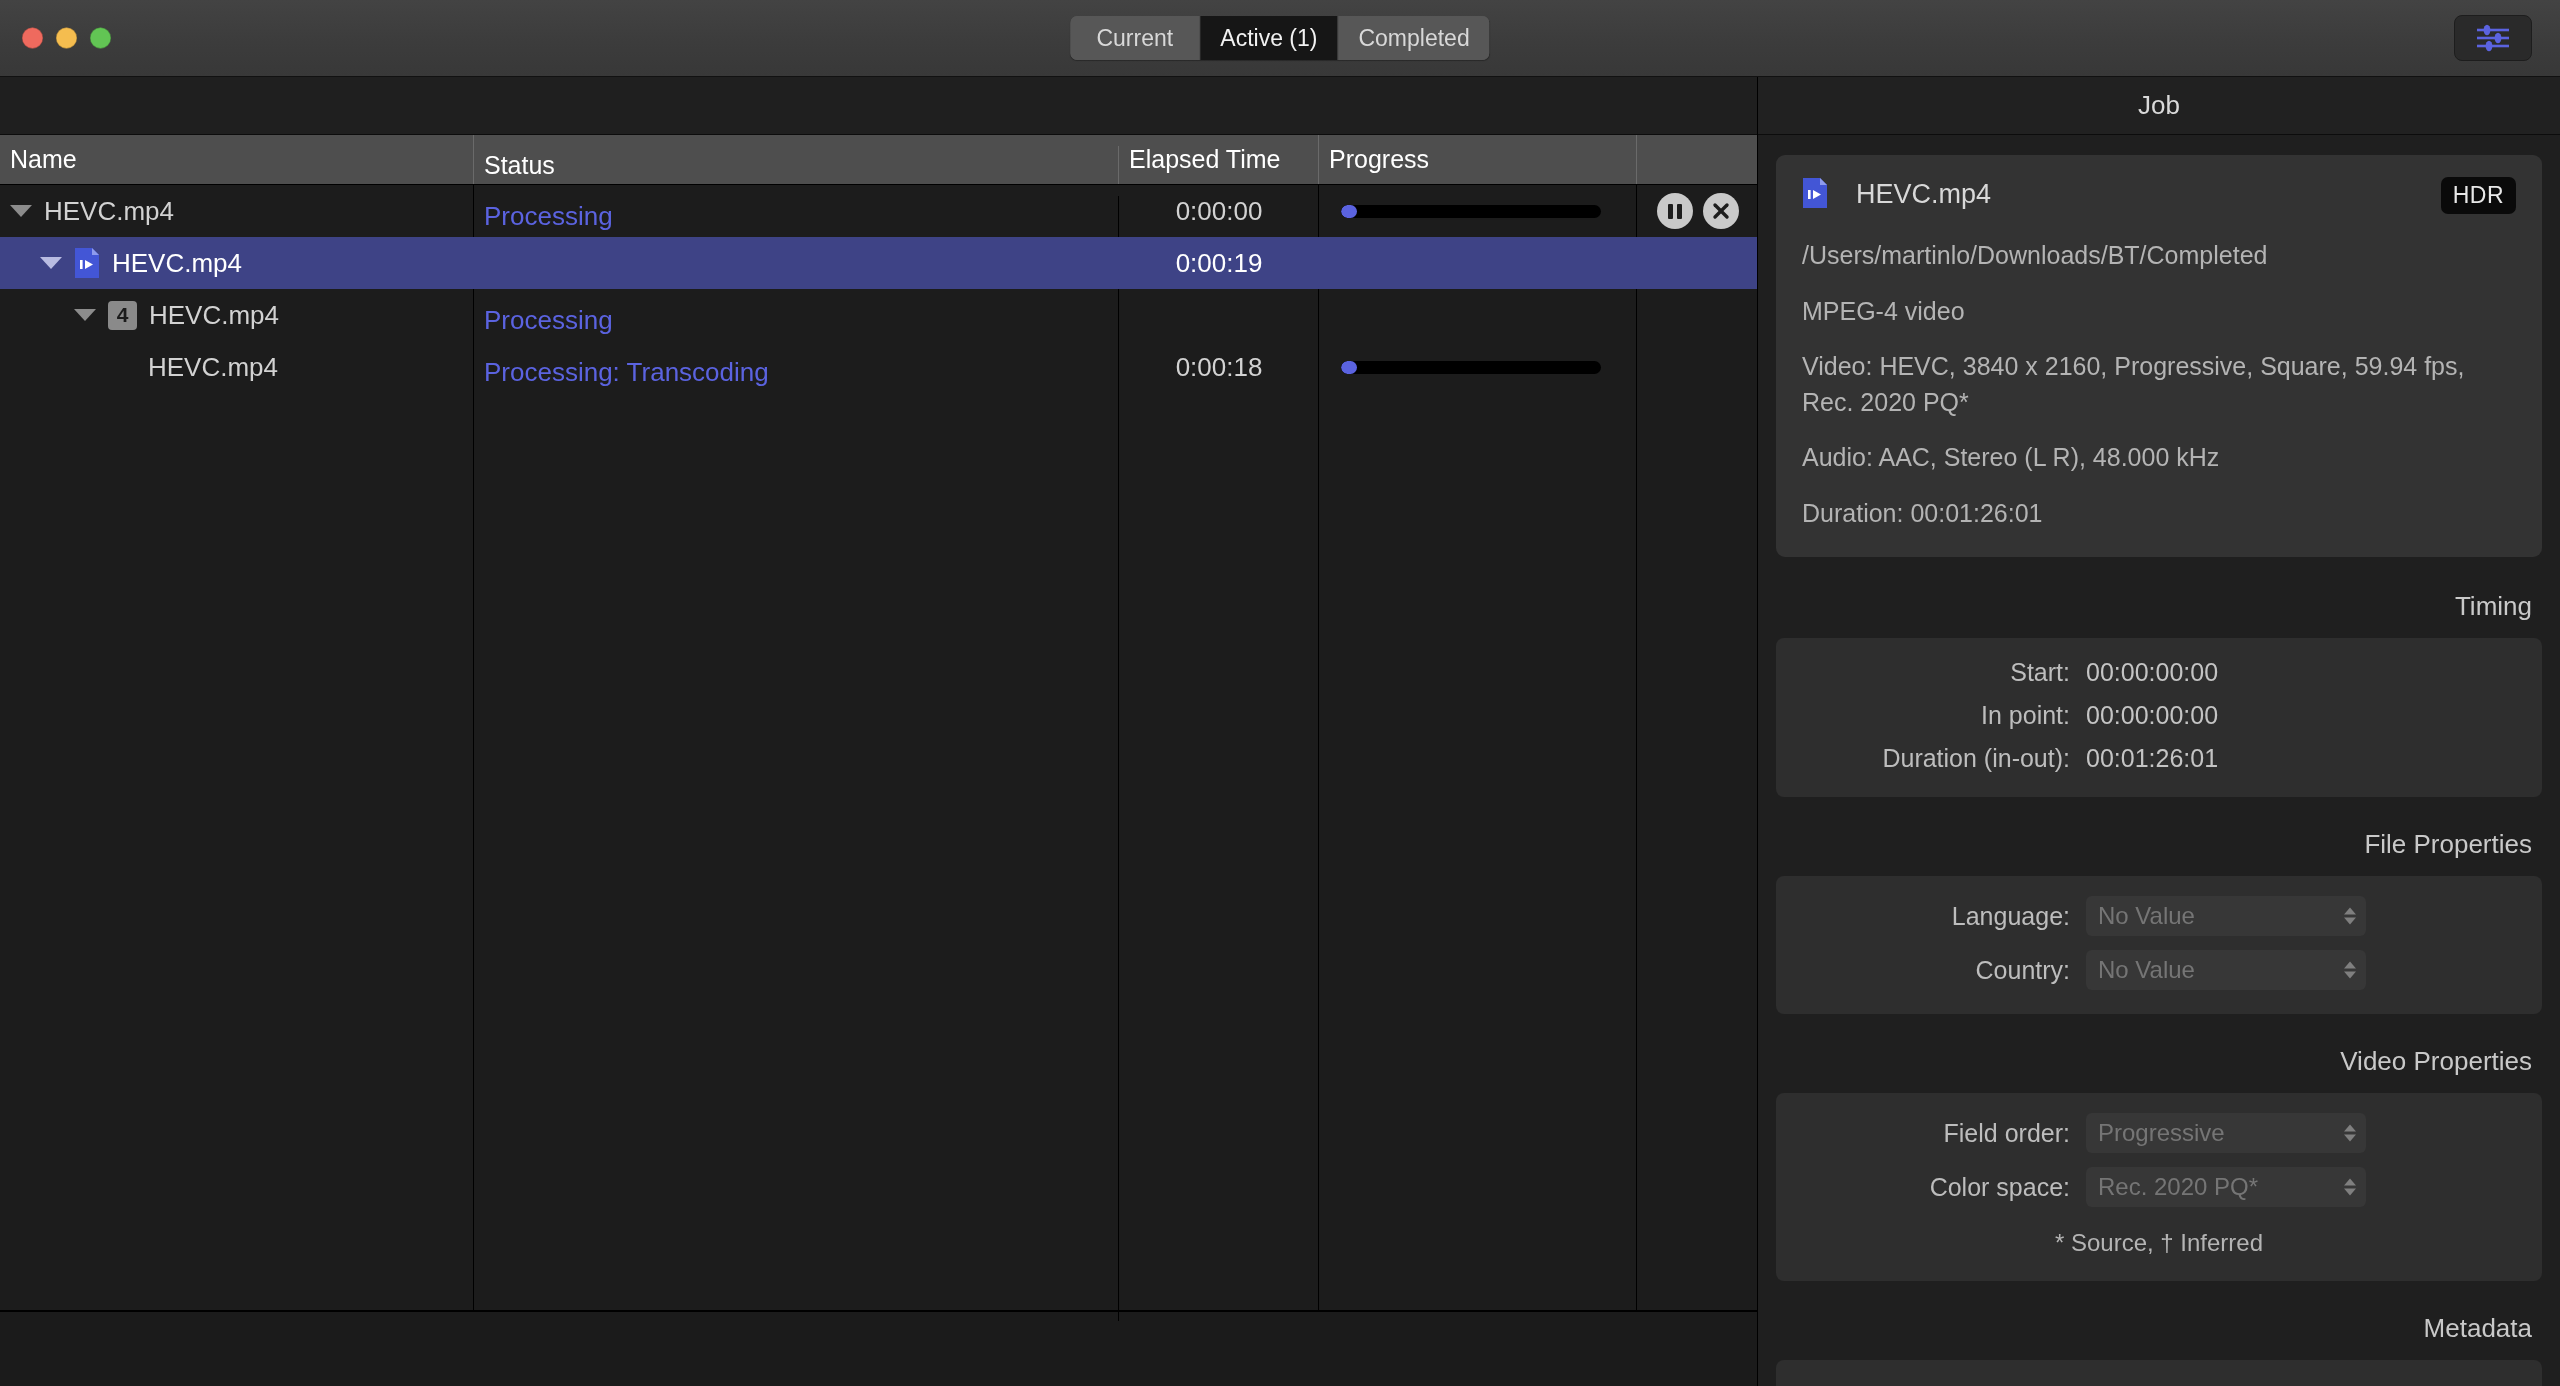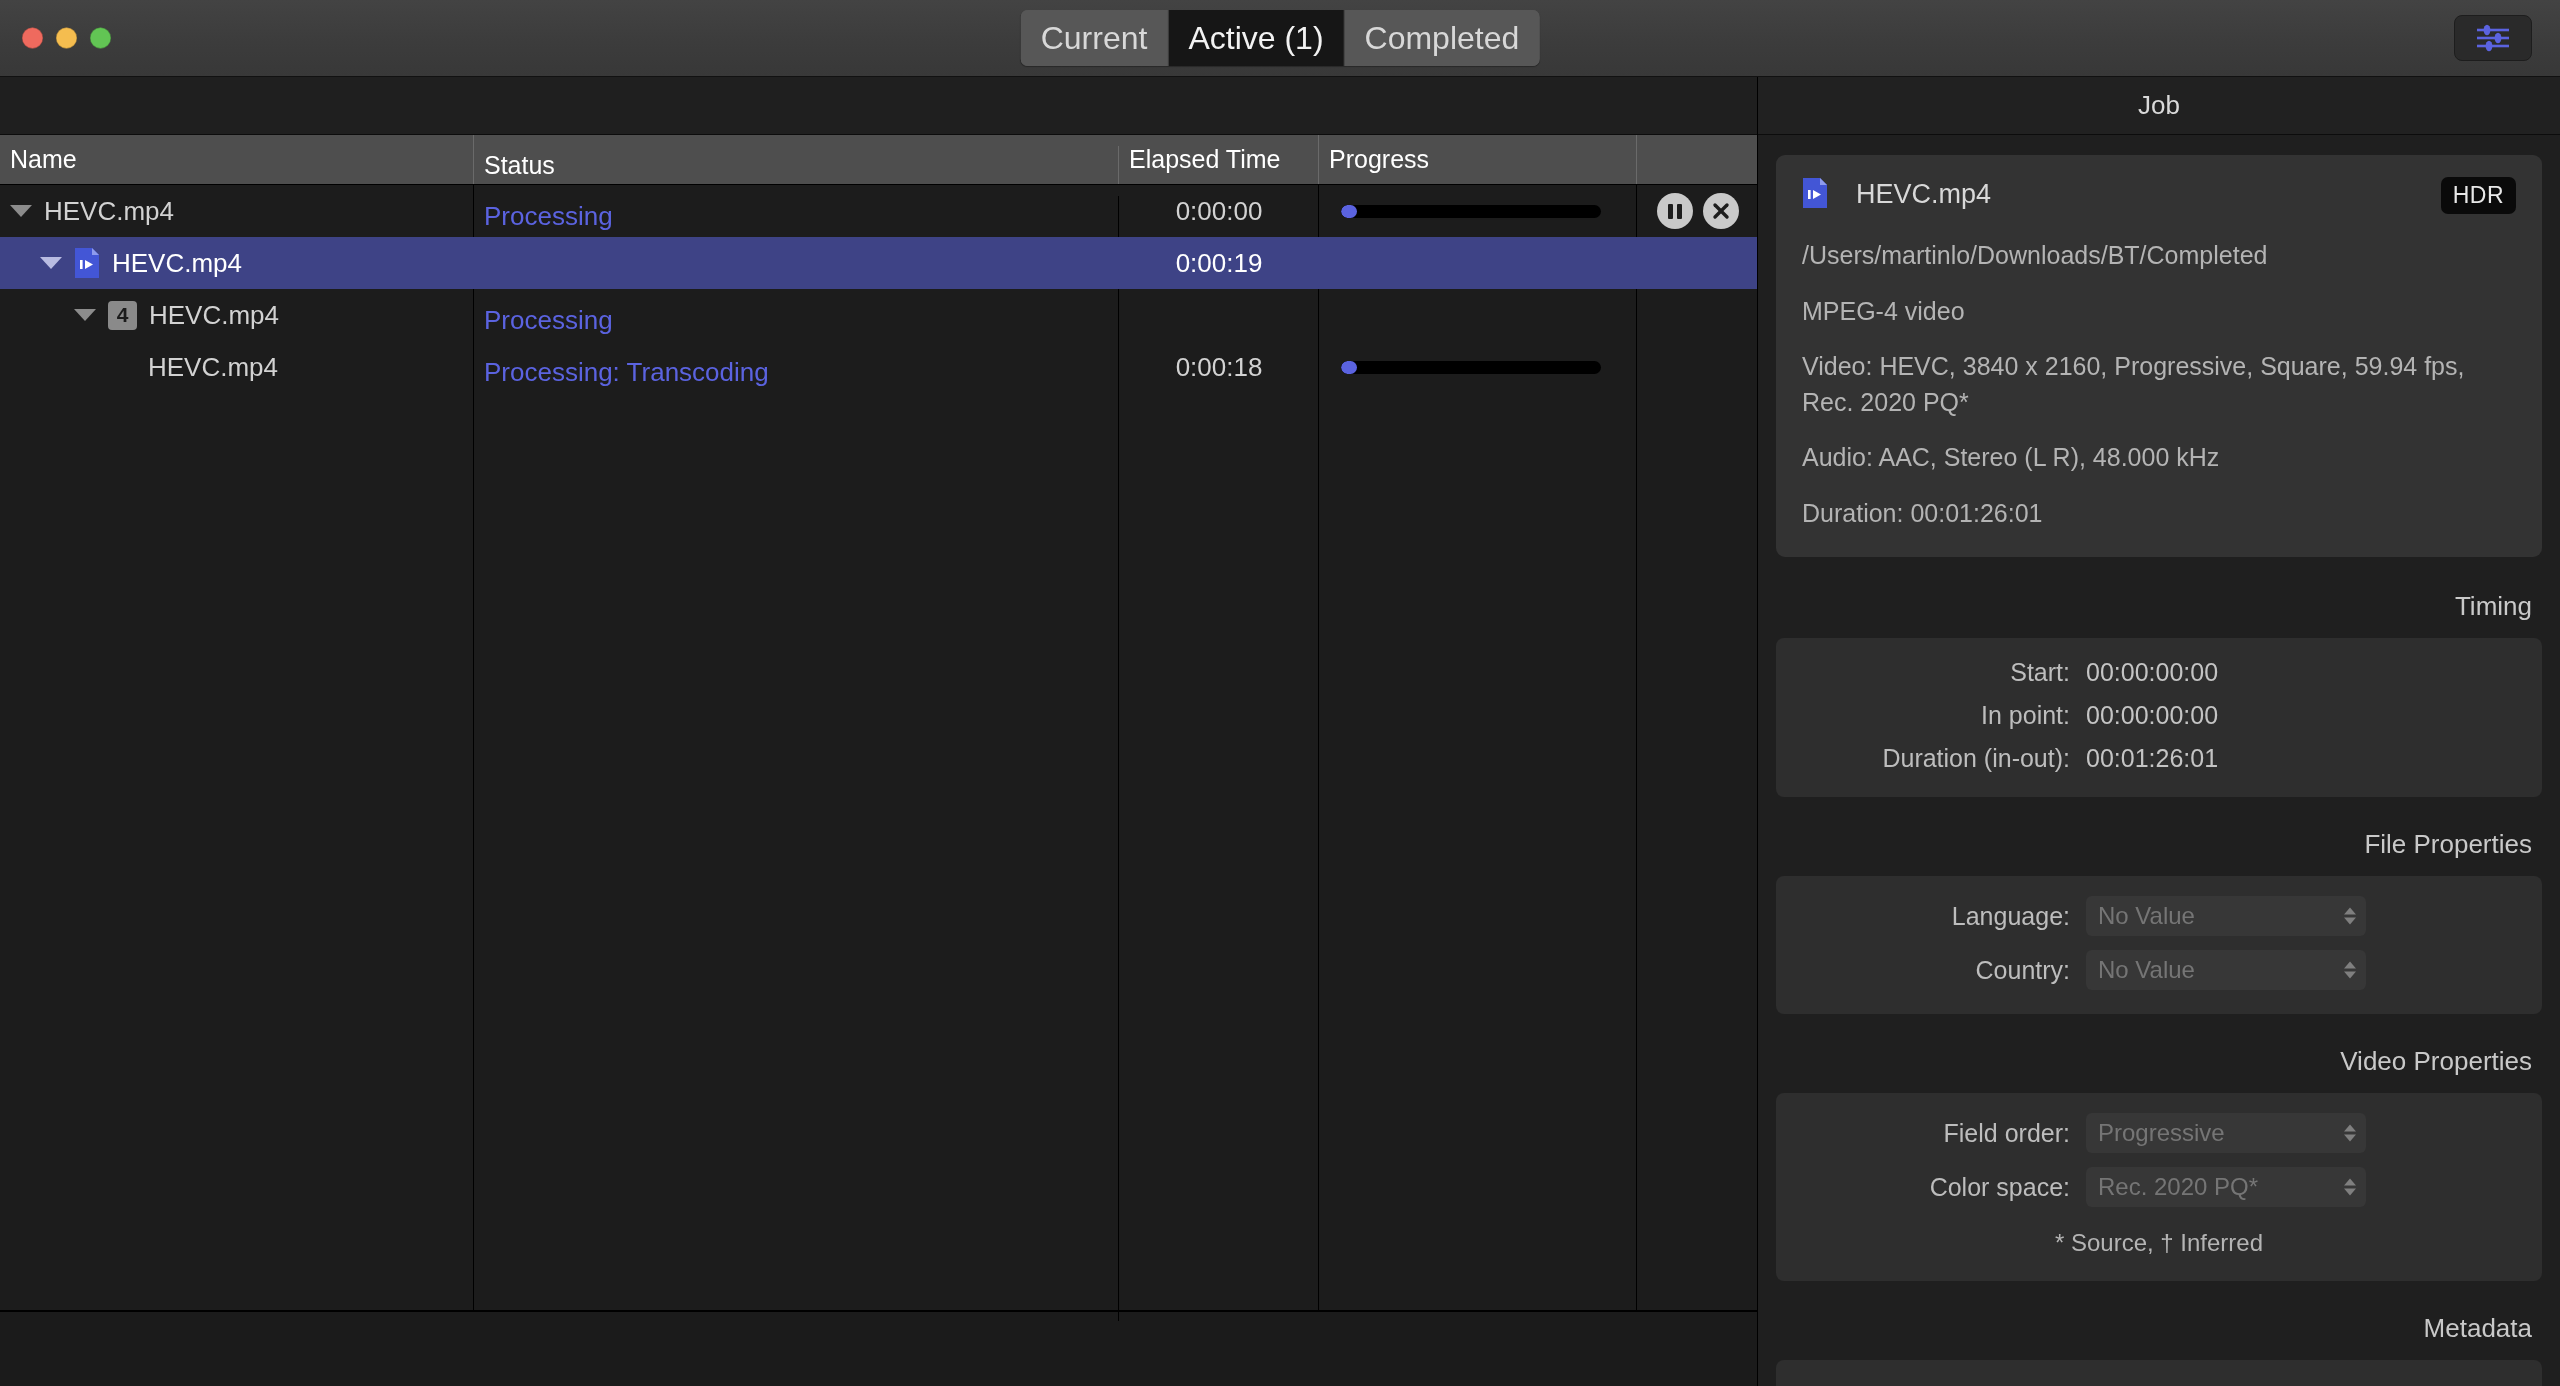--- a/index.html
+++ b/index.html
@@ -39,24 +39,24 @@
     position: absolute; left: 50%; top: 50%;
     transform: translate(-50%,-50%);
     display: flex;
     border-radius: 7px;
     overflow: hidden;
     background: #575757;
     box-shadow: 0 1px 1px rgba(0,0,0,.30);
   }
   .seg {
     padding: 14px 20px;
-    height: 56px;
+    height: 44px;
     min-width: 130px;
     display: flex; align-items: center; justify-content: center;
-    font-size: 32px;
+    font-size: 23px;
     color: #d8d8d8;
     background: #575757;
     border-right: 1px solid #4a4a4a;
     white-space: nowrap;
     cursor: default;
   }
   .seg:last-child { border-right: none; }
   .seg.active {
     background: #161616;
     color: #f2f2f2;

